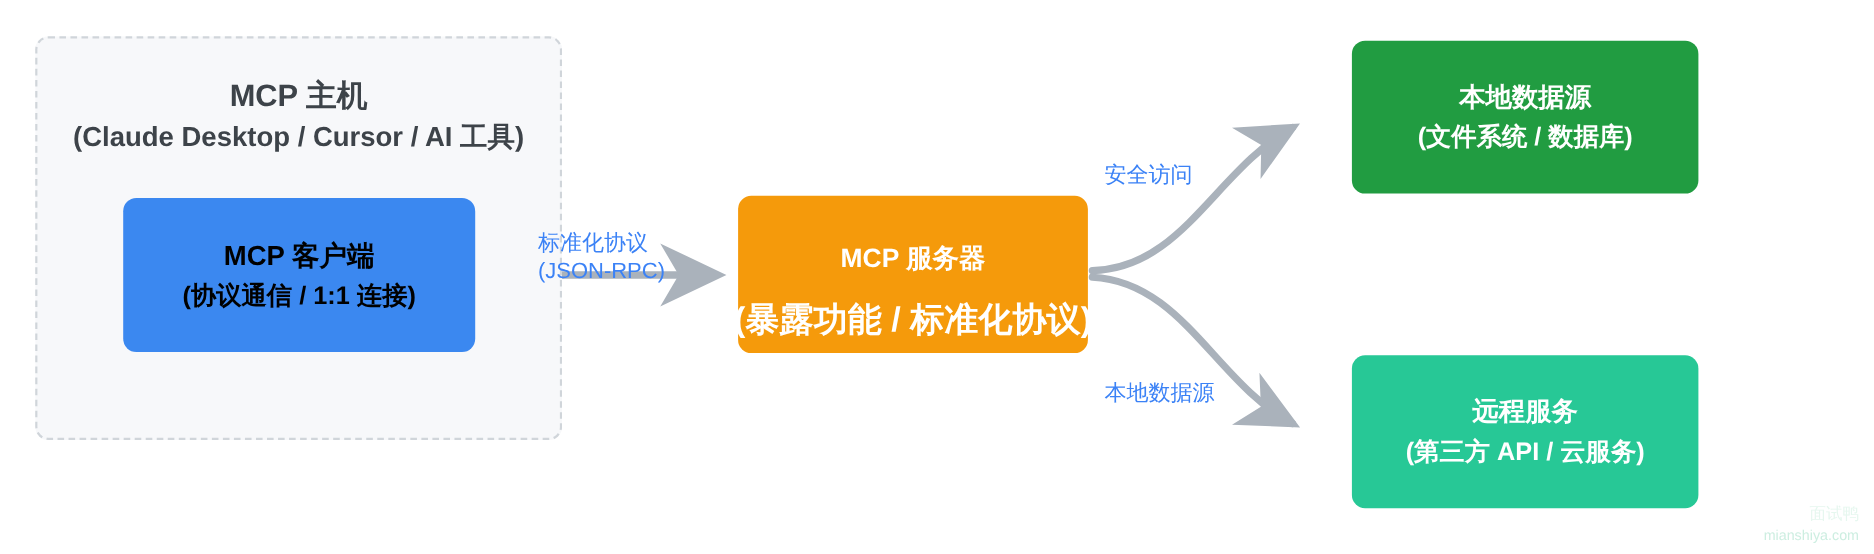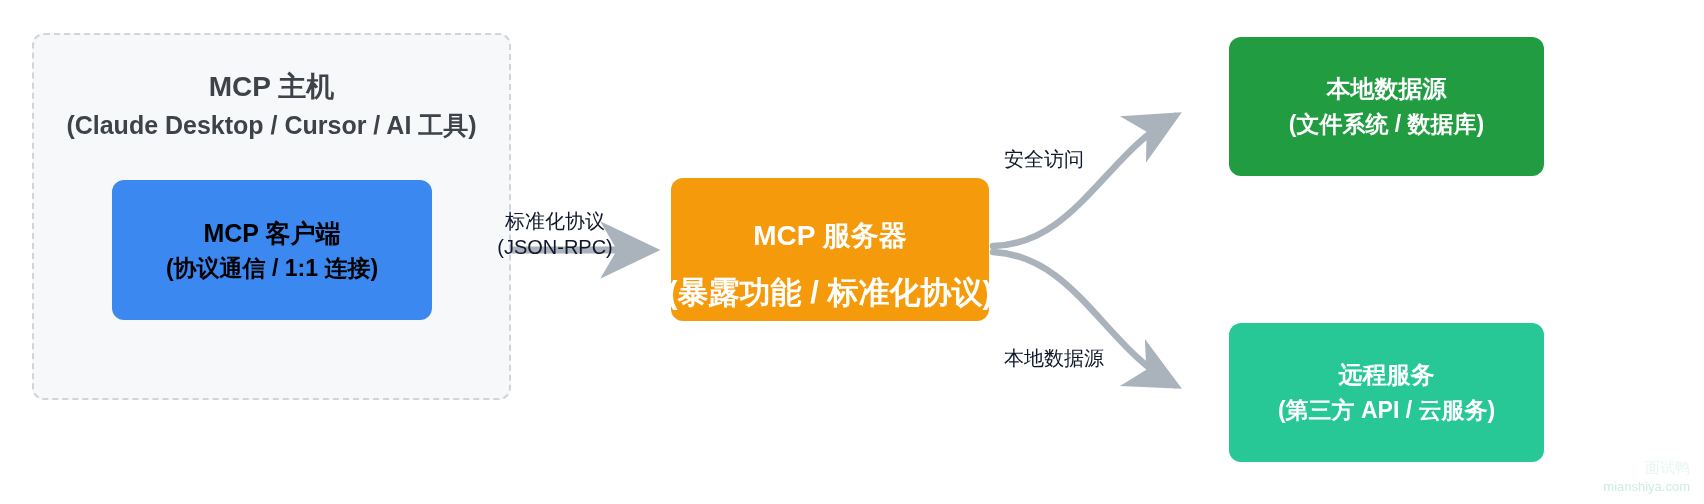--- a/index.html
+++ b/index.html
@@ -83,21 +83,21 @@
   
   #server-node {
     left: 671px;
     top: 178px;
     width: 318px;
     height: 143px;
     background: #f59a0b;
     border-radius: 12px;
     color: #ffffff;
   }
-  #server-node .node-title { font-size: 28px; margin-top: 32px; }
+  #server-node .node-title { font-size: 24px; margin-top: 32px; }
   #server-node .node-sub { font-size: 31px; margin-top: 19px; }
 
   
   #local-node {
     left: 1229px;
     top: 37px;
     width: 315px;
     height: 139px;
     background: #219c41;
     border-radius: 12px;
@@ -115,22 +115,21 @@
     background: #27c896;
     border-radius: 12px;
     color: #ffffff;
   }
   #remote-node .node-title { font-size: 24px; }
   #remote-node .node-sub { font-size: 23px; margin-top: 5px; }
 
   
   .edge-label {
     position: absolute;
-    color: #0f172a;
-    text-align: center;
+    color: #3b82f6;
     line-height: 1.3;
     white-space: nowrap;
   }
   #edge-label-protocol {
     left: 489px;
     top: 208px;
     width: 132px;
     font-size: 20px;
   }
   #edge-label-protocol .l2 { display: block; }

